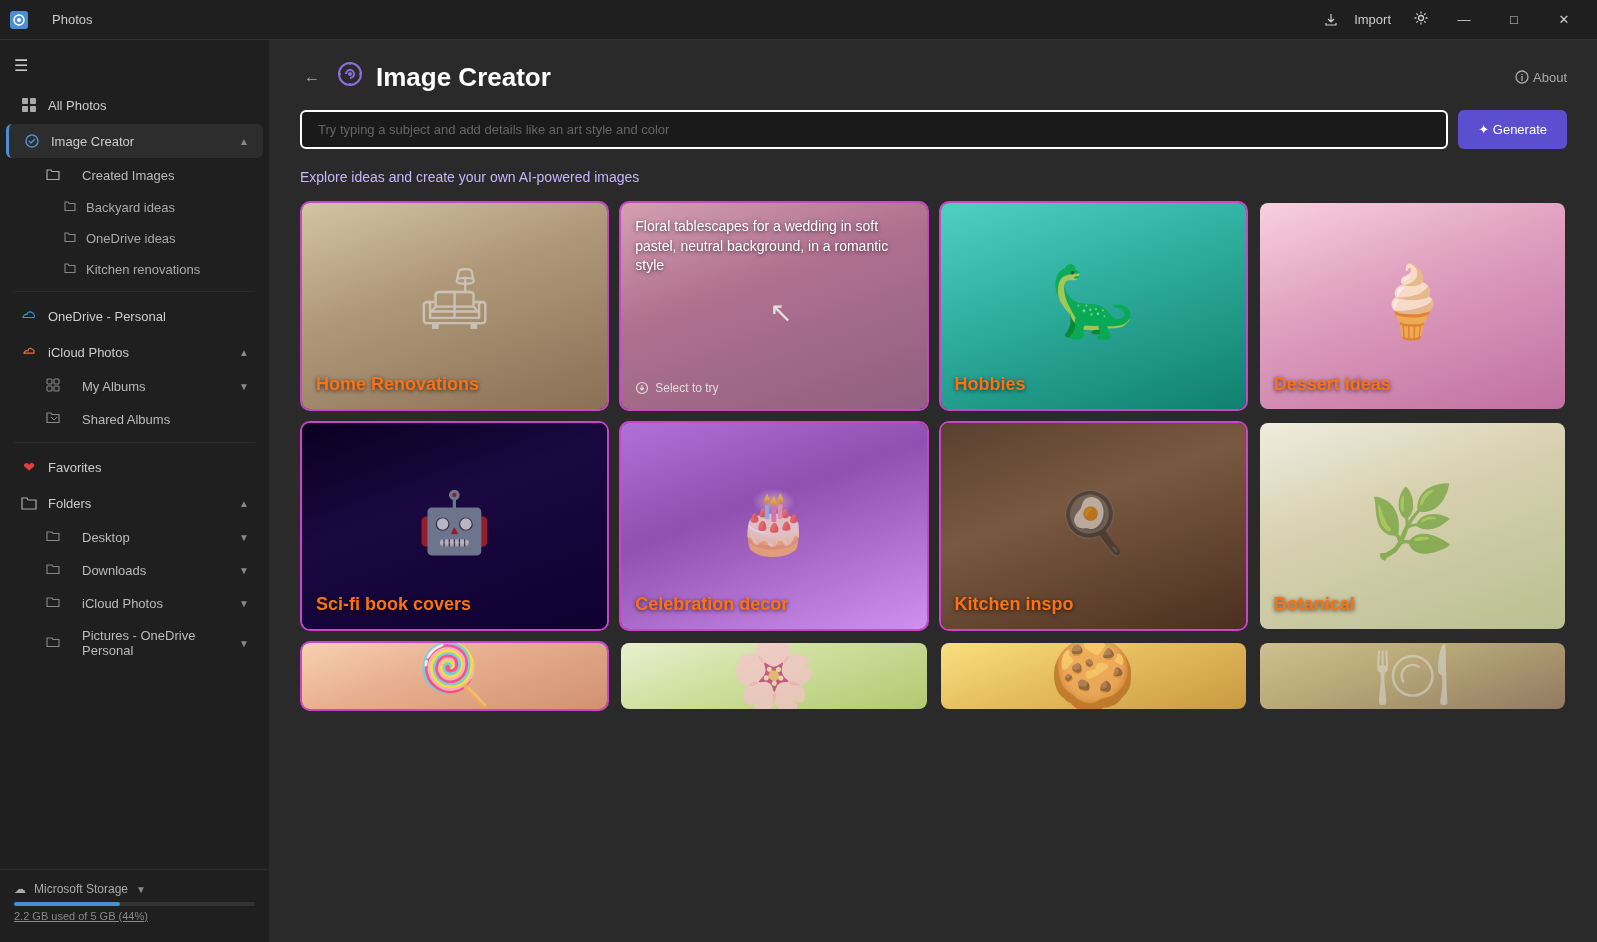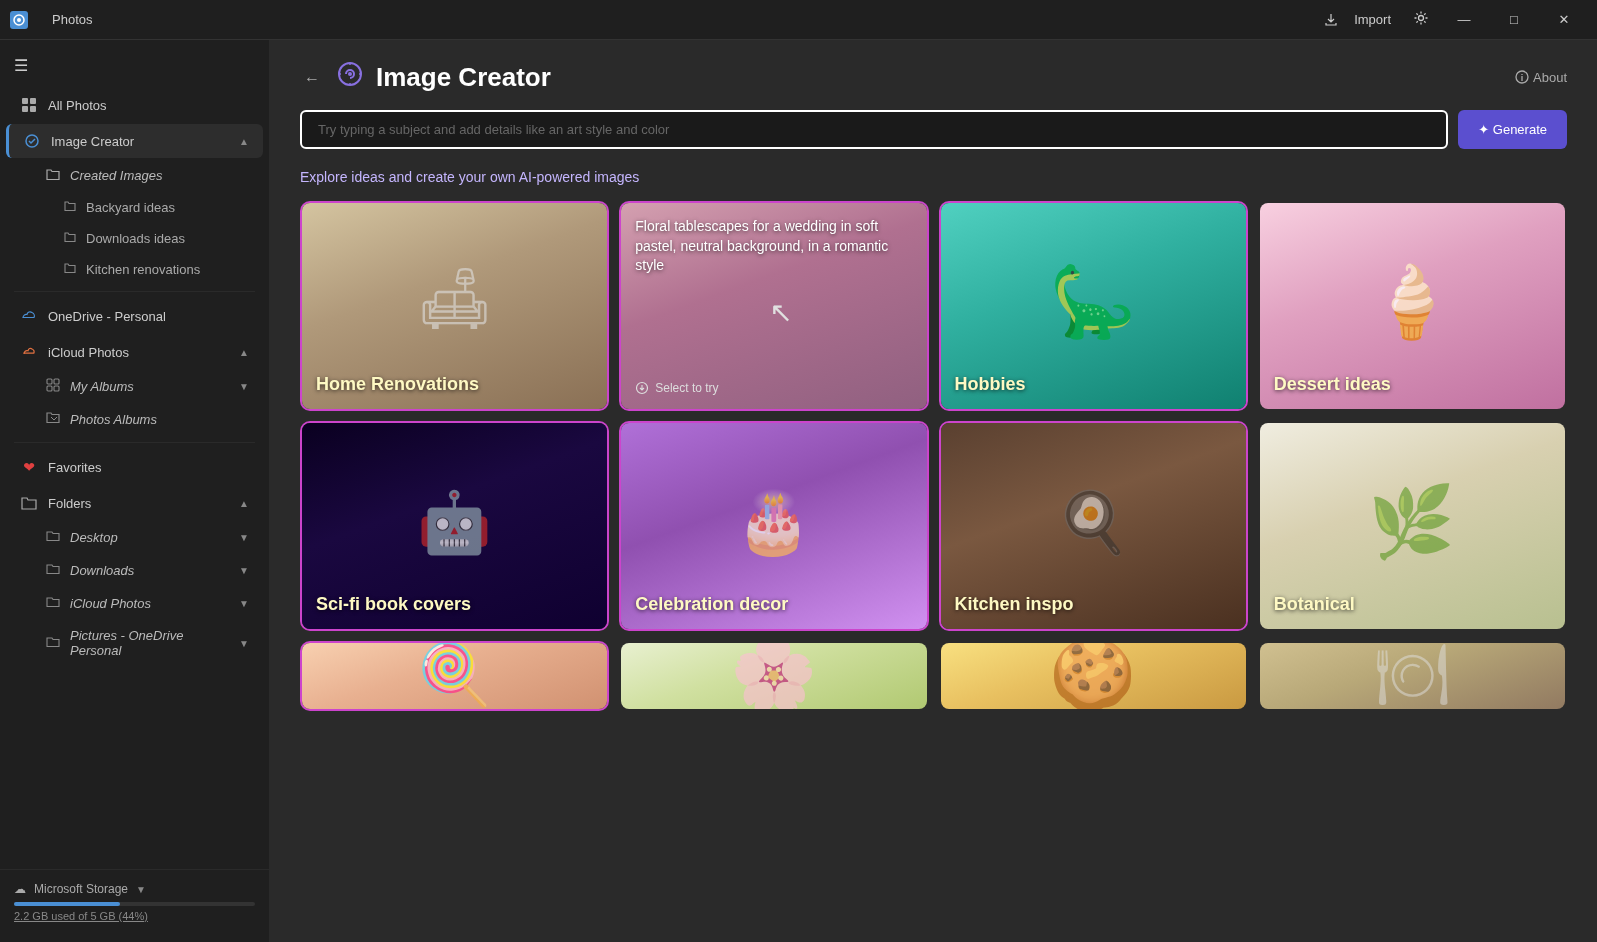--- a/index.html
+++ b/index.html
@@ -147,28 +147,27 @@
     }
     .sidebar-section-left {
       display: flex;
       align-items: center;
       gap: 10px;
     }
     .chevron { font-size: 10px; color: #888; }
     .sidebar-sub-item {
       display: flex;
       align-items: center;
-      gap: 10px;
+      gap: 22px;
       padding: 7px 14px 7px 40px;
       cursor: pointer;
       border-radius: 6px;
       margin: 1px 6px;
       font-size: 13px;
       color: #bbb;
-      font-style: italic;
     }
     .sidebar-sub-sub-item {
       display: flex;
       align-items: center;
       gap: 10px;
       padding: 7px 14px 7px 58px;
       cursor: pointer;
       border-radius: 6px;
       margin: 1px 6px;
       font-size: 13px;
@@ -323,21 +322,21 @@
       justify-content: center;
       position: relative;
     }
     .card-label {
       position: absolute;
       bottom: 14px;
       left: 14px;
       right: 14px;
       font-size: 18px;
       font-weight: 600;
-      color: #fef9c3;
+      color: #f97316;
       text-shadow: 0 1px 4px rgba(0,0,0,0.7);
     }
     .card-label-top {
       position: absolute;
       top: 14px;
       left: 14px;
       right: 14px;
       font-size: 14px;
       font-weight: 500;
       color: #fff;
@@ -621,21 +620,21 @@
       </span>
       <span>Backyard ideas</span>
     </div>
 
     <div class="sidebar-sub-sub-item">
       <span class="icon">
         <svg width="12" height="12" viewBox="0 0 12 12" fill="none">
           <path d="M1 2h3l1 1.5h6v7H1z" stroke="#888" stroke-width="1.1" fill="none"></path>
         </svg>
       </span>
-      <span>Downloads ideas</span>
+      <span>OneDrive ideas</span>
     </div>
 
     <div class="sidebar-sub-sub-item">
       <span class="icon">
         <svg width="12" height="12" viewBox="0 0 12 12" fill="none">
           <path d="M1 2h3l1 1.5h6v7H1z" stroke="#888" stroke-width="1.1" fill="none"></path>
         </svg>
       </span>
       <span>Kitchen renovations</span>
     </div>
@@ -676,21 +675,21 @@
       <span class="chevron" style="margin-left:auto">▼</span>
     </div>
 
     <div class="sidebar-sub-item">
       <span class="icon">
         <svg width="14" height="14" viewBox="0 0 14 14" fill="none">
           <path d="M1 2h4l1 1.5h7v8H1z" stroke="#888" stroke-width="1.2" fill="none"></path>
           <path d="M5 6l3 3 3-3" stroke="#888" stroke-width="1" fill="none"></path>
         </svg>
       </span>
-      <span>Photos Albums</span>
+      <span>Shared Albums</span>
     </div>
 
     <div class="sidebar-divider"></div>
 
     <div class="sidebar-item">
       <span class="icon icon-red">❤</span>
       <span>Favorites</span>
     </div>
 
     <div class="sidebar-section-header">

